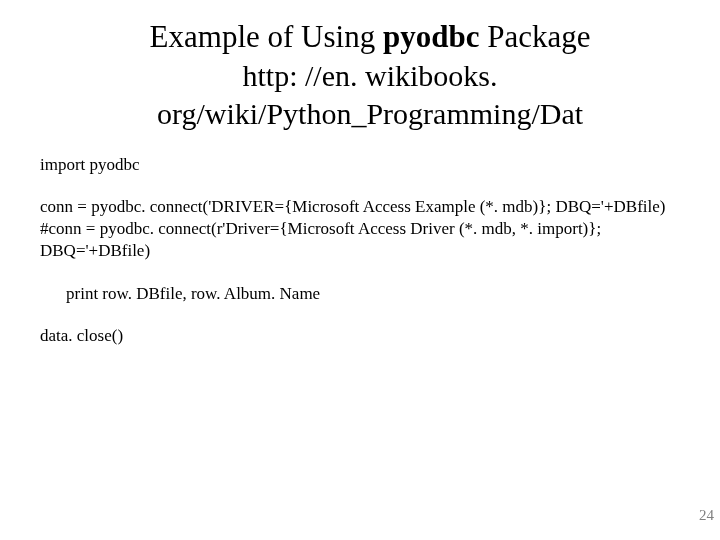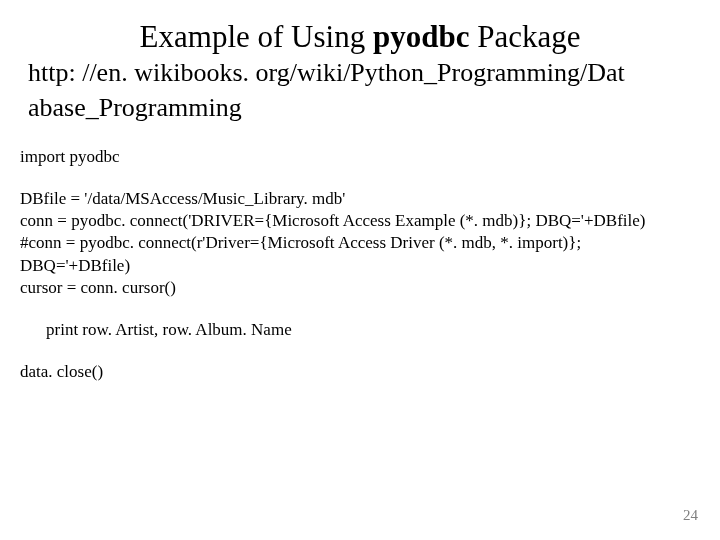--- a/index.html
+++ b/index.html
@@ -1,47 +1,44 @@
 <!DOCTYPE html>
 <html><head>
 <meta charset="utf-8">
 <style>
   * { margin: 0; padding: 0; box-sizing: border-box; }
   html, body { width: 720px; height: 540px; background: #fff; font-family: "Times New Roman", Times, serif; color: #000; }
-  .page { padding: 12px 28px 0 28px; position: relative; height: 540px; }
+  .page { padding: 12px 28px 0 28px; position: relative; height: 540px; margin-left: 20px; }
   .title { text-align: center; font-size: 31px; line-height: 1.2; margin-top: 6px; }
   .title .bold { font-weight: bold; }
-  .url { font-size: 26px; line-height: 1.25; margin-top: 2px; }
+  .url { text-align: center; font-size: 30px; line-height: 1.25; margin-top: 2px; }
   .code { font-size: 17px; line-height: 1.3; margin-left: -8px; }
   .gap-lg { height: 22px; }
   .gap-md { height: 20px; }
   .indent { padding-left: 26px; }
-  .pagenum { position: absolute; right: 22px; bottom: 16px; font-size: 15px; color: #808080; }
+  .pagenum { position: absolute; right: 6px; bottom: 16px; font-size: 15px; color: #808080; }
 </style>
 </head>
 <body>
 
 <div class="page">
 
   <div class="title">
     <span>Example of Using </span><span class="bold">pyodbc</span><span> Package</span>
   </div>
 
   <div class="url">http: //en. wikibooks. org/wiki/Python_Programming/Dat</div>
-  <div class="url">abase_Programming</div>
 
   <div class="gap-lg"></div>
 
   <div class="code">
     <div>import pyodbc</div>
     <div class="gap-md"></div>
-    <div>DBfile = '/data/MSAccess/Music_Library. mdb'</div>
     <div>conn = pyodbc. connect('DRIVER={Microsoft Access Example (*. mdb)}; DBQ='+DBfile)</div>
     <div>#conn = pyodbc. connect(r'Driver={Microsoft Access Driver (*. mdb, *. import)}; DBQ='+DBfile)</div>
-    <div>cursor = conn. cursor()</div>
     <div class="gap-md"></div>
-    <div class="indent">print row. Artist, row. Album. Name</div>
+    <div class="indent">print row. DBfile, row. Album. Name</div>
     <div class="gap-md"></div>
     <div>data. close()</div>
   </div>
 
   <div class="pagenum">24</div>
 </div>
 
 </body></html>

